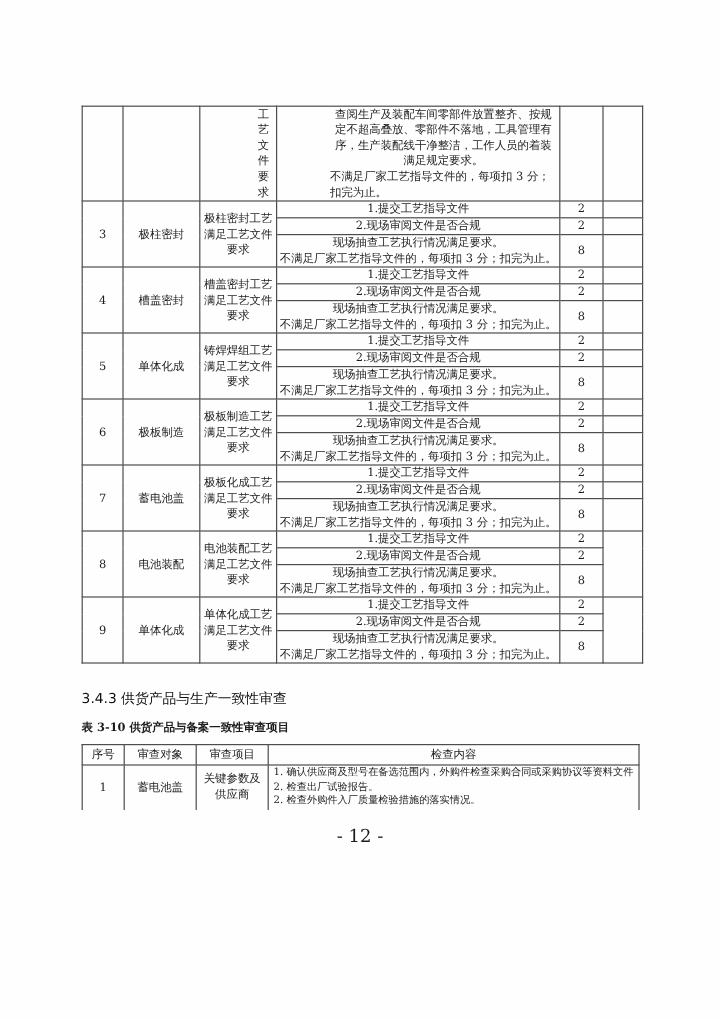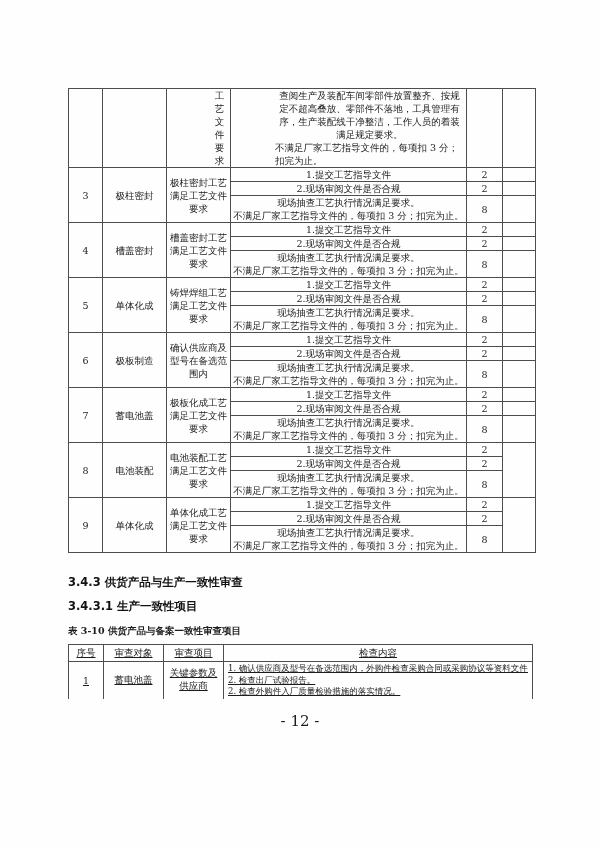--- a/index.html
+++ b/index.html
@@ -19,32 +19,32 @@
   .t1 tr.r-s  td { height:13px; }
   .t1 tr.r-d  td { height:27px; }
   .t1 tr.r-p  td { height:54px;padding-left:44px; }
   .t1 .cell-content { padding:0 2px; }
   .t1 .cmain { text-align:center; }
   .t1 .cded-left { text-align:left; }
   
   .sec-h {
     margin:22px 0 0 68px; width:464px;
     font-family:"DejaVu Sans","Liberation Sans",sans-serif;
-    font-weight:bold; font-size:11.5px; line-height:15px; color:#111;
+    font-weight:normal; font-size:11.5px; line-height:15px; color:#111;
   }
   .para {
     margin:8px 0 0 68px; width:464px;
     font-size:11px; line-height:17px; text-align:justify; text-indent:2em;
   }
   .tbl-caption {
     margin:10px 0 0 68px; width:464px; 
     font-weight:bold; font-size:9.5px; line-height:13px;
   }
   
-  .t2 { margin:7px 0 0 68px; width:464px;text-decoration:underline; }
+  .t2 { margin:7px 0 0 68px; width:464px; }
   .t2 th, .t2 td {
     border:1px solid #4d4d4d; font-size:9.5px; font-weight:normal;
     text-align:center; vertical-align:middle; padding:0 2px; overflow:hidden;
   }
   .t2 th { height:17px; }
   .t2 tr.cut td { border-bottom:none; height:36px; }
   .t2 .cell-check { text-align:left; padding:1px 4px; }
   .t2 .cell-check div { font-size:8.5px; line-height:11.5px; white-space:nowrap; overflow:hidden; }
   
   .page-num { margin-top:16px; text-align:center; font-size:15px; line-height:13px; }
@@ -147,21 +147,21 @@
         </td>
         <td>8</td>
         <td></td>
       </tr>
     </tbody>
 
     <tbody>
       <tr class="r-s">
         <td rowspan="3">6</td>
         <td rowspan="3">极板制造</td>
-        <td rowspan="3">确认供应商及型号在备选范围内</td>
+        <td rowspan="3">极板制造工艺满足工艺文件要求</td>
         <td>1.提交工艺指导文件</td>
         <td>2</td>
         <td></td>
       </tr>
       <tr class="r-s">
         <td>2.现场审阅文件是否合规</td>
         <td>2</td>
         <td></td>
       </tr>
       <tr class="r-d">
@@ -239,21 +239,20 @@
           <div>不满足厂家工艺指导文件的，每项扣 3 分；扣完为止。</div>
         </td>
         <td>8</td>
       </tr>
     </tbody>
   </table>
 
   <div class="sec-h">3.4.3 供货产品与生产一致性审查</div>
 
 
-  <div class="sec-h" style="margin-top:9px;">3.4.3.1 生产一致性项目</div>
 
 
   <div class="tbl-caption">表 3-10 供货产品与备案一致性审查项目</div>
 
   <table class="t2">
     <colgroup>
       <col style="width:35px">
         <col style="width:60px">
         <col style="width:60px">
         <col style="width:309px">

